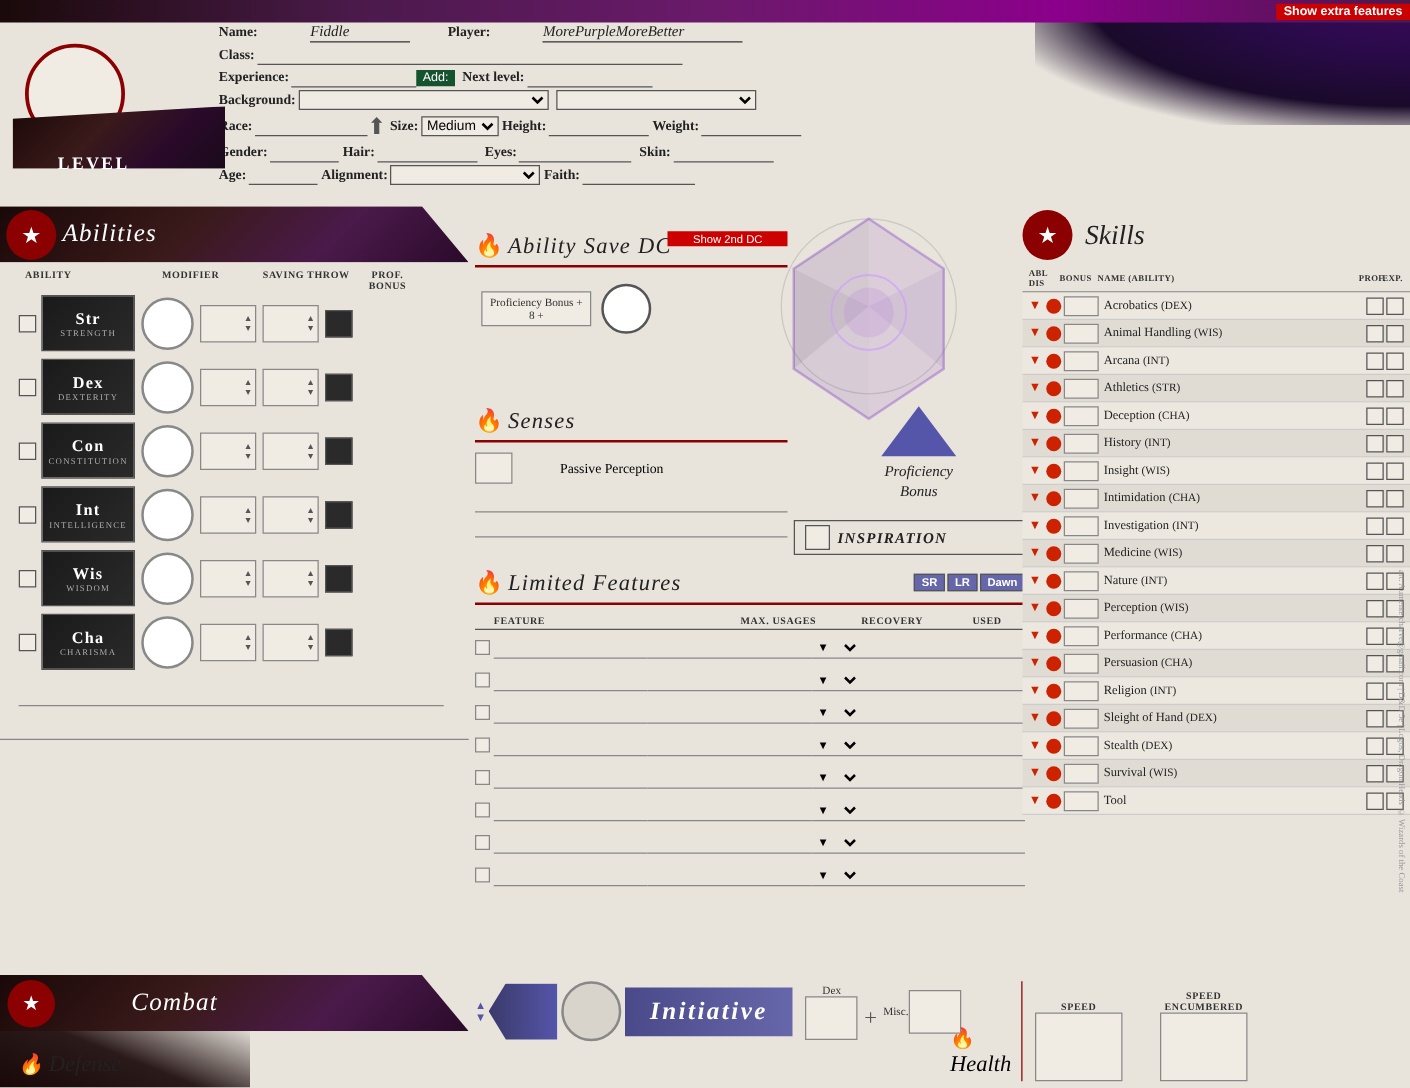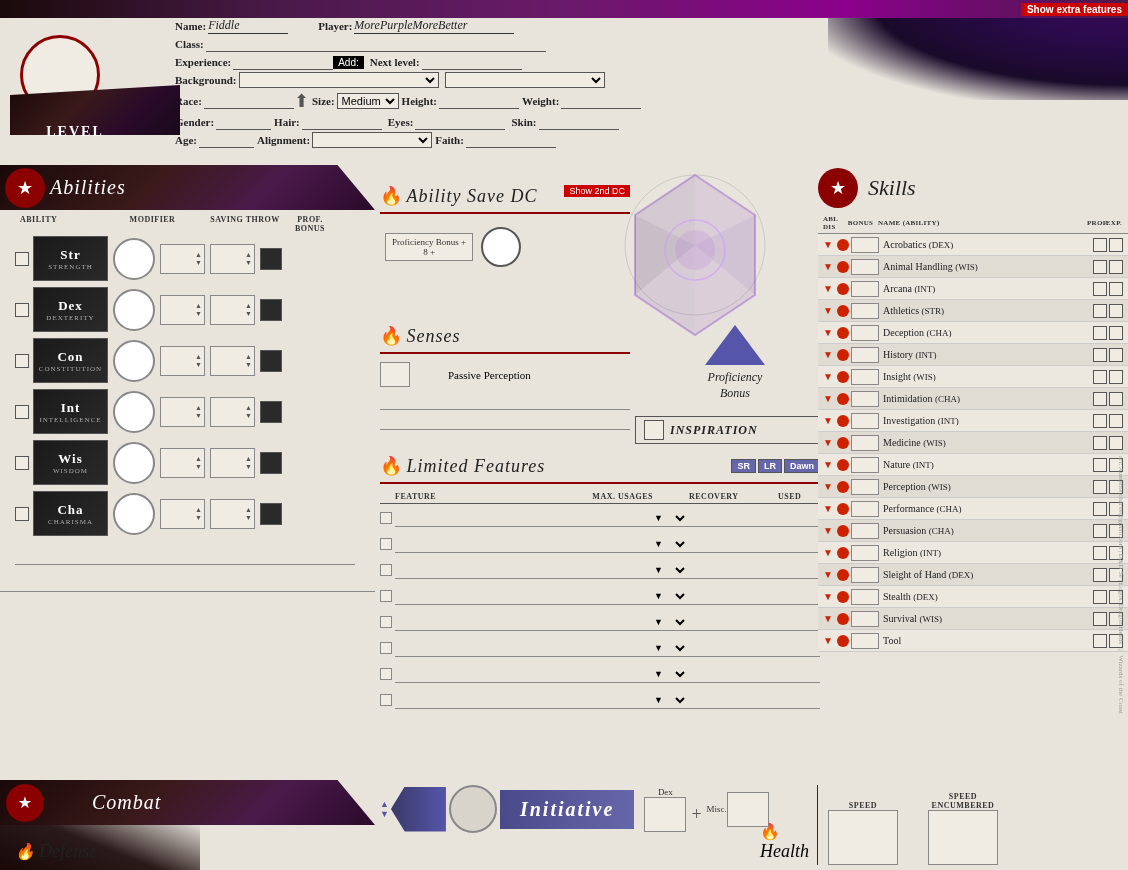--- a/index.html
+++ b/index.html
@@ -52,20 +52,21 @@
       color: #222;
       margin-right: 2px;
     }
     .char-info-value {
       font-style: italic;
       color: #222;
       border-bottom: 1px solid #333;
       min-width: 80px;
       display: inline-block;
       font-size: 12px;
+      margin-left: 40px;
     }
     .char-info-input {
       border: none;
       border-bottom: 1px solid #555;
       background: transparent;
       font-style: italic;
       font-family: Georgia, serif;
       font-size: 12px;
       width: 80px;
       outline: none;
@@ -117,21 +118,21 @@
       top: 55px;
       left: 0;
       width: 170px;
       height: 50px;
       background: linear-gradient(135deg, #1a0808 0%, #3a1a1a 40%, #2a0a2a 70%, #1a0a1a 100%);
       clip-path: polygon(0 20%, 100% 0, 100% 100%, 0 100%);
     }
 
     
     .exp-btn {
-      background: #000000;
+      background: #14532d;
       color: white;
       border: none;
       font-size: 10px;
       padding: 1px 5px;
       cursor: pointer;
     }
 
     
     .abilities-section {
       position: absolute;
@@ -311,21 +312,21 @@
     .ability-save-dc {
       position: absolute;
       top: 185px;
       left: 380px;
       width: 250px;
     }
     .show-2nd-dc-btn {
       background: #cc0000;
       color: white;
       font-size: 9px;
-      padding: 1px 5px;
+      padding: 1px 20px;
       border: none;
       cursor: pointer;
       position: absolute;
       right: 0;
       top: 0;
     }
     .section-header {
       display: flex;
       align-items: center;
       margin-bottom: 5px;
@@ -656,21 +657,21 @@
       background: linear-gradient(135deg, #1a0808 0%, #3a1a1a 40%, #4a1a4a 70%, #2a0a2a 100%);
       clip-path: polygon(0 0, 90% 0, 100% 100%, 0 100%);
     }
     .combat-title {
       position: relative;
       color: white;
       font-size: 20px;
       font-style: italic;
       z-index: 2;
       letter-spacing: 1px;
-      margin-left: 42px;
+      margin-left: 55px;
     }
     .defense-label {
       position: absolute;
       bottom: 8px;
       left: 15px;
       font-size: 18px;
       font-style: italic;
       color: #222;
       display: flex;
       align-items: center;

